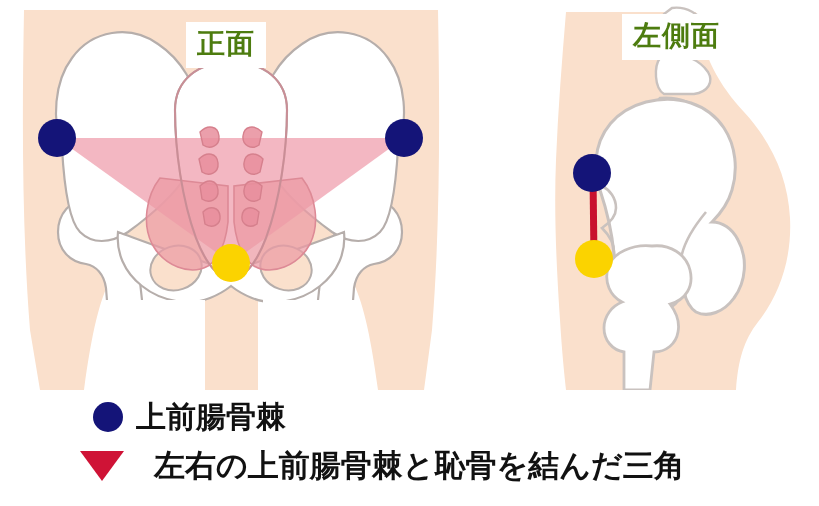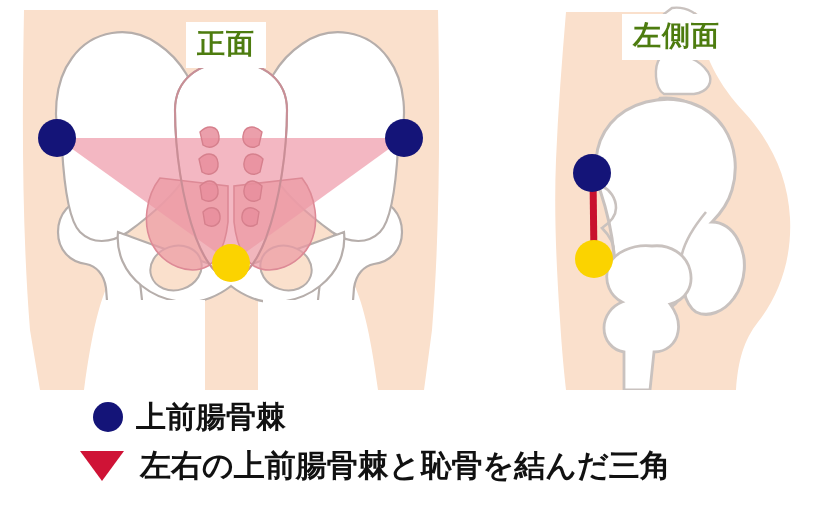--- a/index.html
+++ b/index.html
@@ -49,21 +49,21 @@
     border-right:22px solid transparent;
   }
   .legend-label{
     margin-left:13px;
     font-size:30px;
     font-weight:bold;
     color:#111111;
     white-space:nowrap;
     line-height:1;
   }
-  #legend-row-2 .legend-label{margin-left:16px;font-size:31px;}
+  #legend-row-2 .legend-label{margin-left:30px;font-size:31px;}
 </style>
 </head>
 <body>
 
 <div id="stage">
 
   <div class="panel" id="panel-front">
     <svg viewBox="0 0 500 390" preserveAspectRatio="none">
       <defs>
         <clipPath id="clipFrontBody">

